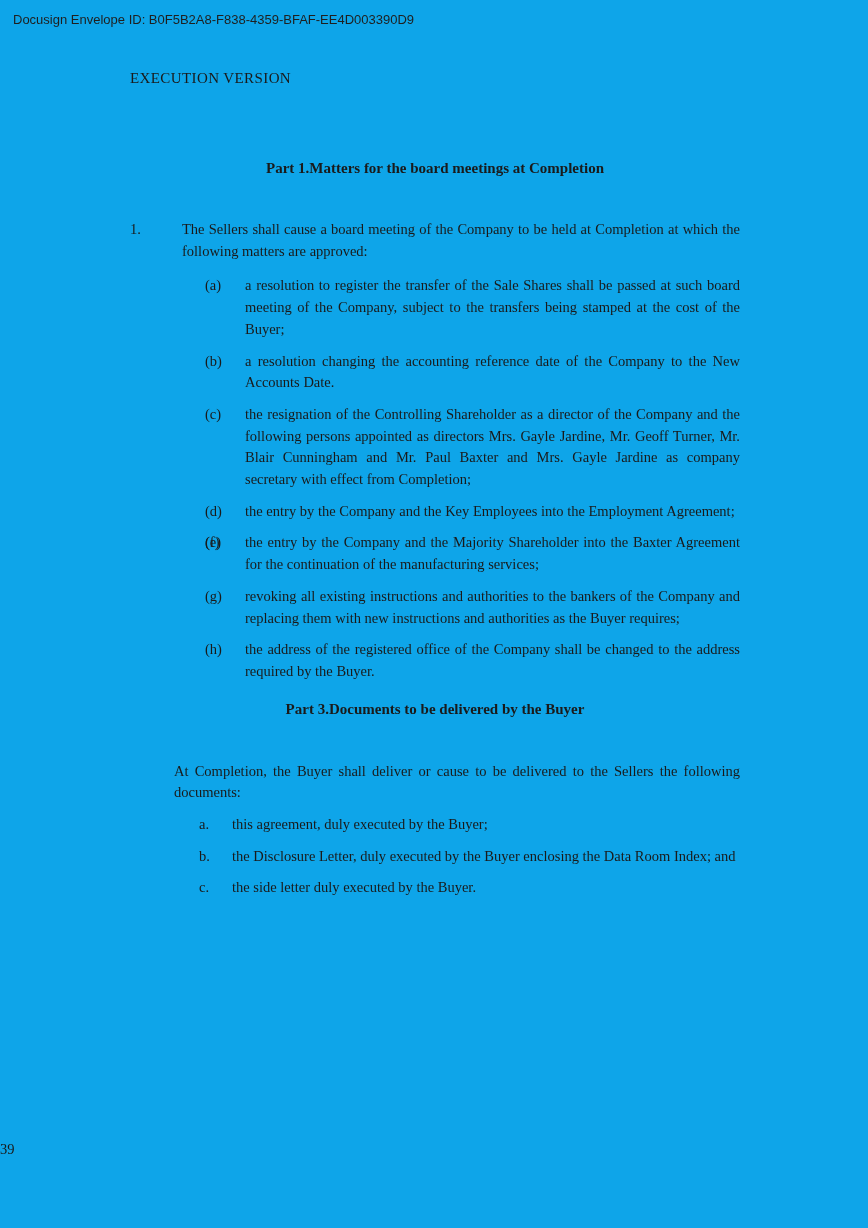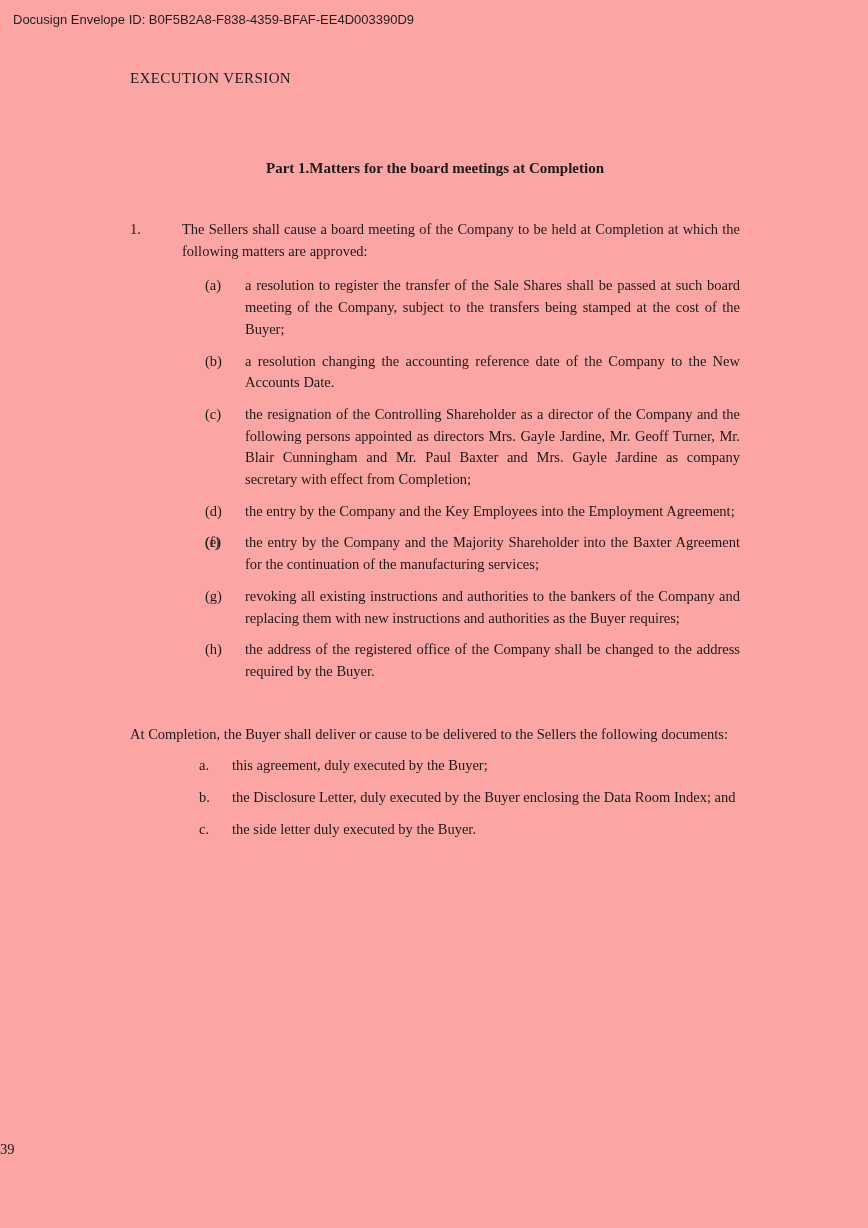--- a/index.html
+++ b/index.html
@@ -2,21 +2,21 @@
 <html><head>
 <meta charset="utf-8">
 <style>
   * { margin: 0; padding: 0; box-sizing: border-box; }
   html, body { background: #e8e8e8; }
   .page {
     position: relative;
     width: 868px;
     height: 1228px;
     margin: 0 auto;
-    background: #fca5a5;
+    background: #0ea5e9;
     color: #1a1a1a;
     font-family: "Liberation Serif", "DejaVu Serif", serif;
     font-size: 14.5px;
     line-height: 21.7px;
     overflow: hidden;
   }
   .docusign-header {
     position: absolute;
     top: 13px;
     left: 13px;
@@ -59,20 +59,21 @@
     position: relative;
     padding-left: 115px;
     margin-top: 10px;
     text-align: justify;
   }
   .sub-item .marker { position: absolute; left: 75px; top: 0; }
   .part-heading.part3 { margin-top: 15px; }
   .intro-paragraph {
     margin-top: 41px;
     text-align: justify;
+    margin-left: 44px;
   }
   .deliver-list { margin-top: 8px; }
   .deliver-item {
     position: relative;
     padding-left: 102px;
     margin-top: 10px;
     text-align: justify;
   }
   .deliver-item .marker { position: absolute; left: 69px; top: 0; }
   .page-number {
@@ -131,20 +132,23 @@
       <div class="sub-item">
         <span class="marker">(g)</span>
         <span>revoking all existing instructions and authorities to the bankers of the Company and replacing them with new instructions and authorities as the Buyer requires;</span>
       </div>
       <div class="sub-item">
         <span class="marker">(h)</span>
         <span>the address of the registered office of the Company shall be changed to the address required by the Buyer.</span>
       </div>
     </div>
 
+    <div class="part-heading part3">
+      <span>Part 3.</span><span class="heading-title">Documents to be delivered by the Buyer</span>
+    </div>
 
     <div class="intro-paragraph">At Completion, the Buyer shall deliver or cause to be delivered to the Sellers the following documents:</div>
 
     <div class="deliver-list">
       <div class="deliver-item">
         <span class="marker">a.</span>
         <span>this agreement, duly executed by the Buyer;</span>
       </div>
       <div class="deliver-item">
         <span class="marker">b.</span>

